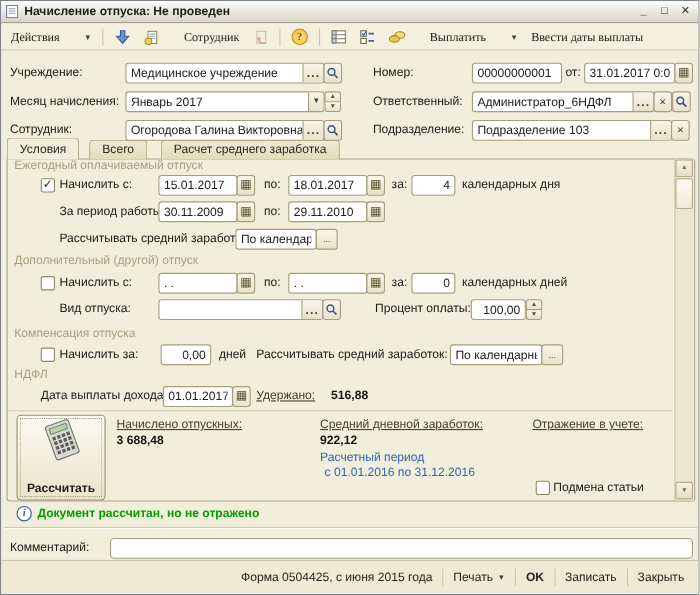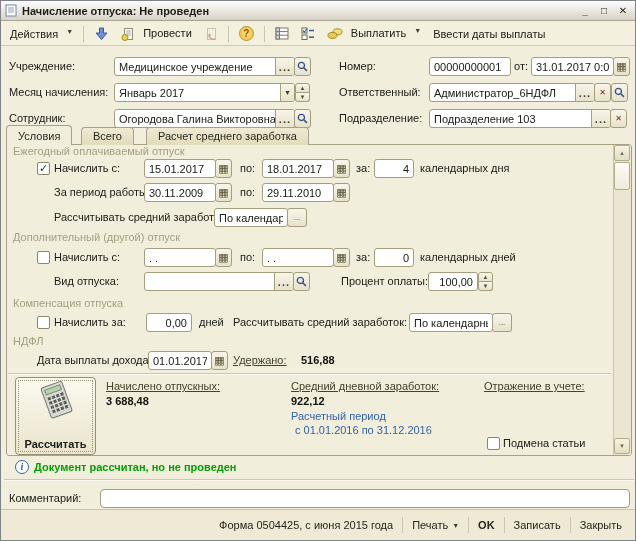--- a/index.html
+++ b/index.html
@@ -18,21 +18,21 @@
   }
   .title { font-weight: bold; margin-left: 5px; color: #1d1d18; }
   .winbtns { margin-left: auto; display: flex; gap: 3px; }
   .winbtn { width: 16px; height: 14px; text-align: center; font-size: 10px; line-height: 13px; color: #2a2a2a; font-weight: bold; }
   
   .toolbar {
     position: absolute; left: 0; top: 21px; right: 0; height: 24px;
     background: #f4f0de; border-bottom: 1px solid #cfcab0;
     display: flex; align-items: center; padding: 0 5px; gap: 4px;
   }
-  .tbtn { display: flex; gap: 8px; padding: 2px 4px; border-radius: 2px; color: #21211a; white-space: nowrap; }
+  .tbtn { display: flex; align-items: center; gap: 22px; padding: 2px 4px; border-radius: 2px; color: #21211a; white-space: nowrap; font-family: Liberation Serif, serif; }
   .tsep { width: 1px; height: 16px; background: #ccc6aa; margin: 0 2px; }
   .dd { font-size: 7px; color: #42402f; }
   .helpic { width: 15px; height: 15px; border-radius: 50%; background: radial-gradient(#ffe07a,#f3b93c); border: 1px solid #bf952c;
             color: #7b5c07; font-weight: bold; font-size: 10px; line-height: 13px; text-align: center; }
   
   .lbl { position: absolute; height: 19px; line-height: 19px; white-space: nowrap; }
   .grp { position: absolute; color: #a49f80; white-space: nowrap; }
   .ulbl { text-decoration: underline; color: #44412f; }
   .bval { font-weight: bold; color: #141410; }
   .blue { color: #3263ae; }
@@ -133,21 +133,21 @@
         </svg>
     </span>
     <span class="tbtn">
       <svg width="14" height="14" viewBox="0 0 14 14">
           <rect x="3.5" y="1.5" width="8" height="11" fill="#fffef5" stroke="#8f8b75"></rect>
           <line x1="5" y1="4" x2="10" y2="4" stroke="#9aa6c0"></line>
           <line x1="5" y1="6" x2="10" y2="6" stroke="#9aa6c0"></line>
           <line x1="5" y1="8" x2="10" y2="8" stroke="#9aa6c0"></line>
           <circle cx="4" cy="10.5" r="3" fill="#ead64a" stroke="#a38f1d"></circle>
         </svg>
-      <span>Провести</span>
+      <span>Сотрудник</span>
     </span>
     <span class="tbtn" style="opacity:.5">
       <svg width="14" height="14" viewBox="0 0 14 14">
           <rect x="3.5" y="1.5" width="8" height="11" fill="#f3f1e9" stroke="#9a9788"></rect>
           <path d="M11 12 C 6.5 13 4.5 10 5.5 7.5" fill="none" stroke="#b05a4a" stroke-width="1.4"></path>
           <path d="M3.5 9 L5.5 6.2 L7.5 8.6 Z" fill="#b05a4a"></path>
         </svg>
     </span>
     <span class="tsep"></span>
     <span class="tbtn">
@@ -414,21 +414,21 @@
   <div class="vscr"></div>
   <div class="varr" style="top:144px">
       <span>▲</span>
     </div>
   <div class="vthumb"></div>
   <div class="varr" style="top:437px">
       <span>▼</span>
     </div>
 
   <span class="infoic">i</span>
-  <span class="lbl green" style="left:33px;top:457px;font-weight:bold">Документ рассчитан, но не проведен</span>
+  <span class="lbl green" style="left:33px;top:457px;font-weight:bold">Документ рассчитан, но не отражено</span>
 
   <div class="hline" style="left:3px;top:478px;width:630px"></div>
 
   <span class="lbl" style="left:8px;top:488px">Комментарий:</span>
   <input class="cmt" value="" style="">
 
   <div class="footer">
     <span class="fitem">Форма 0504425, с июня 2015 года</span>
     <span class="fsep"></span>
     <span class="fitem">

